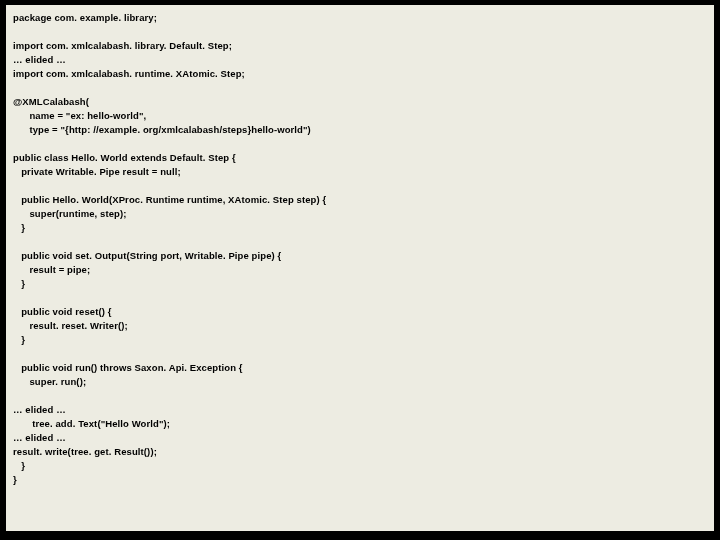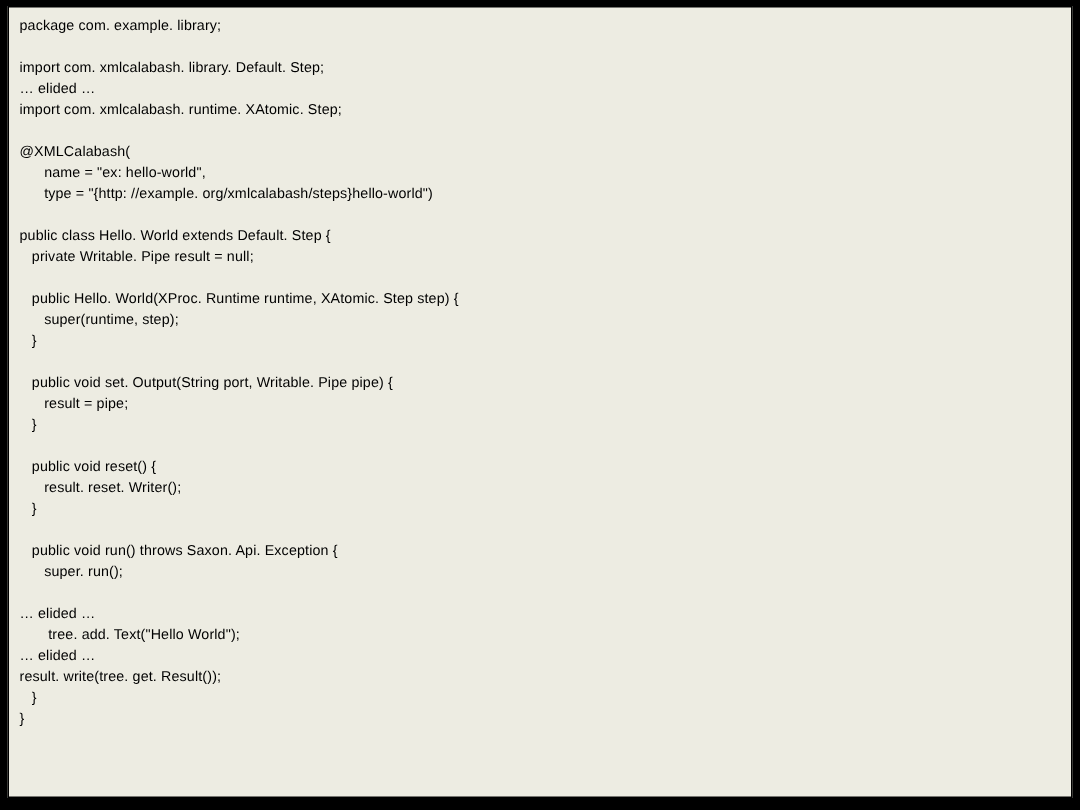--- a/index.html
+++ b/index.html
@@ -13,21 +13,21 @@
     top: 4px;
     left: 5px;
     width: 710px;
     height: 528px;
     background: #edece2;
     border: 1px solid #000;
     padding: 6px 7px;
     font-size: 9.5px;
     line-height: 14px;
     color: #000;
-    font-weight: 400;
+    font-weight: 700;
     white-space: pre;
     letter-spacing: 0.1px;
   }
 </style>
 </head>
 <body>
 
 <div class="frame"><span>package com. example. library;</span>
 <span></span>
 <span>import com. xmlcalabash. library. Default. Step;</span>

